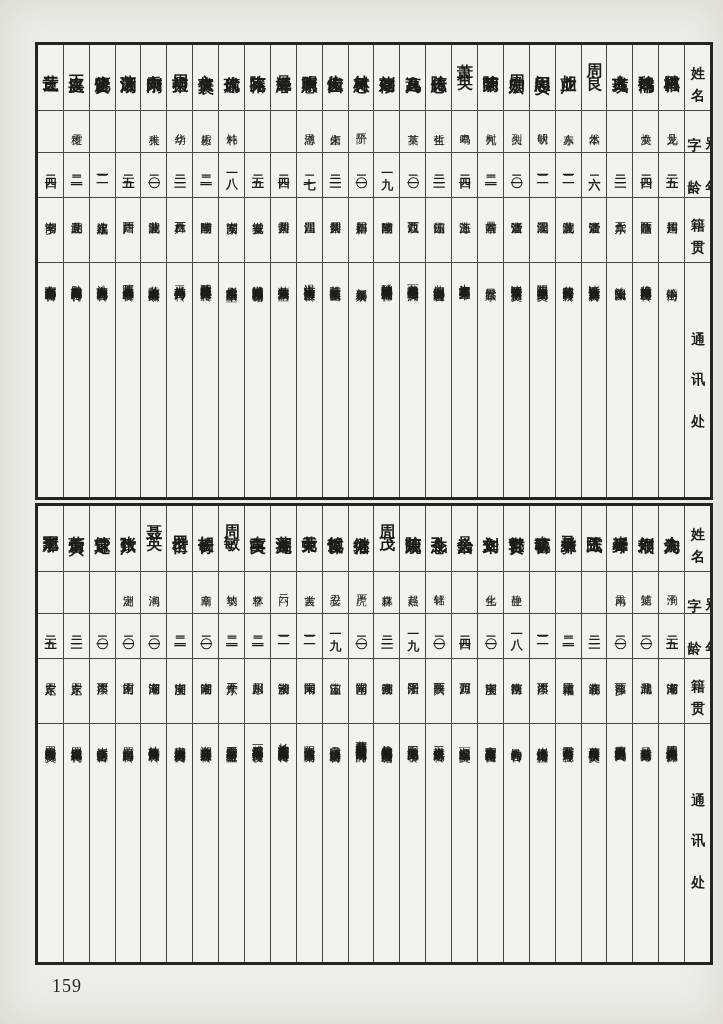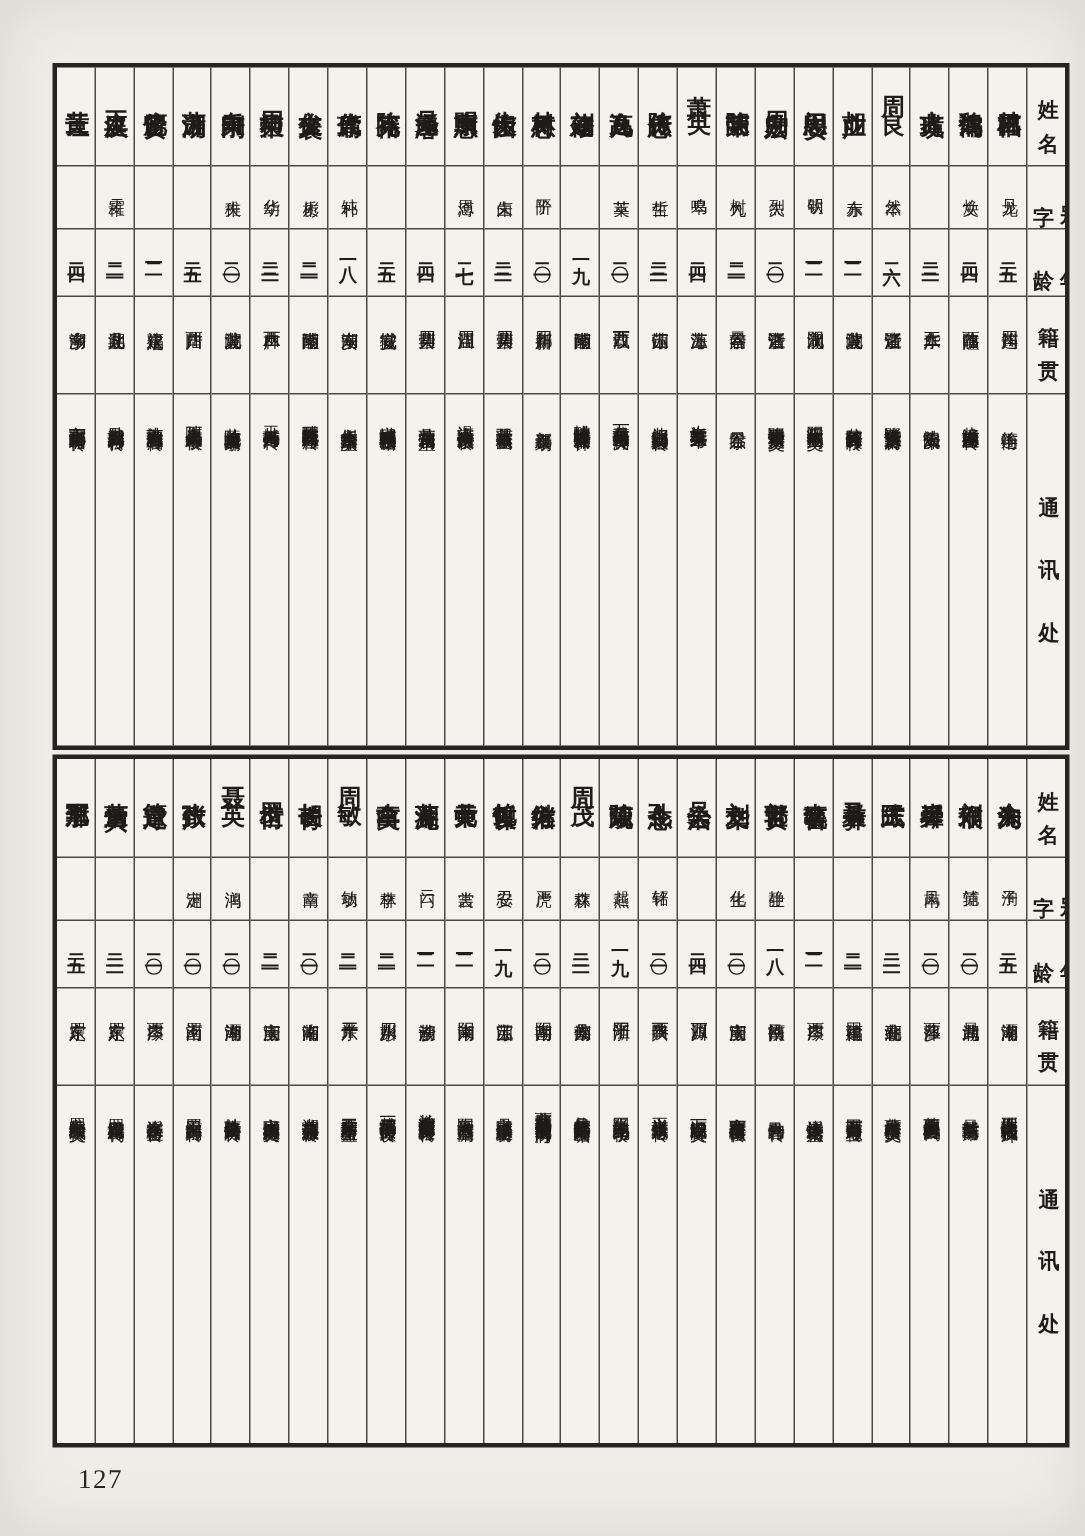--- a/index.html
+++ b/index.html
@@ -417,13 +417,13 @@
     </div>
     <div class="col">
       <div class="cell c-name"><span class="vtxt">李冠那</span></div>
       <div class="cell c-courtesy"><span class="vtxt"></span></div>
       <div class="cell c-age"><span class="vtxt">二五</span></div>
       <div class="cell c-origin"><span class="vtxt">广东罗定</span></div>
       <div class="cell c-address"><span class="vtxt">罗定外间街和泰成转交</span></div>
     </div>
   </div>
 
-<div class="page-num">127</div>
+<div class="page-num">159</div>
 
 </body></html>

